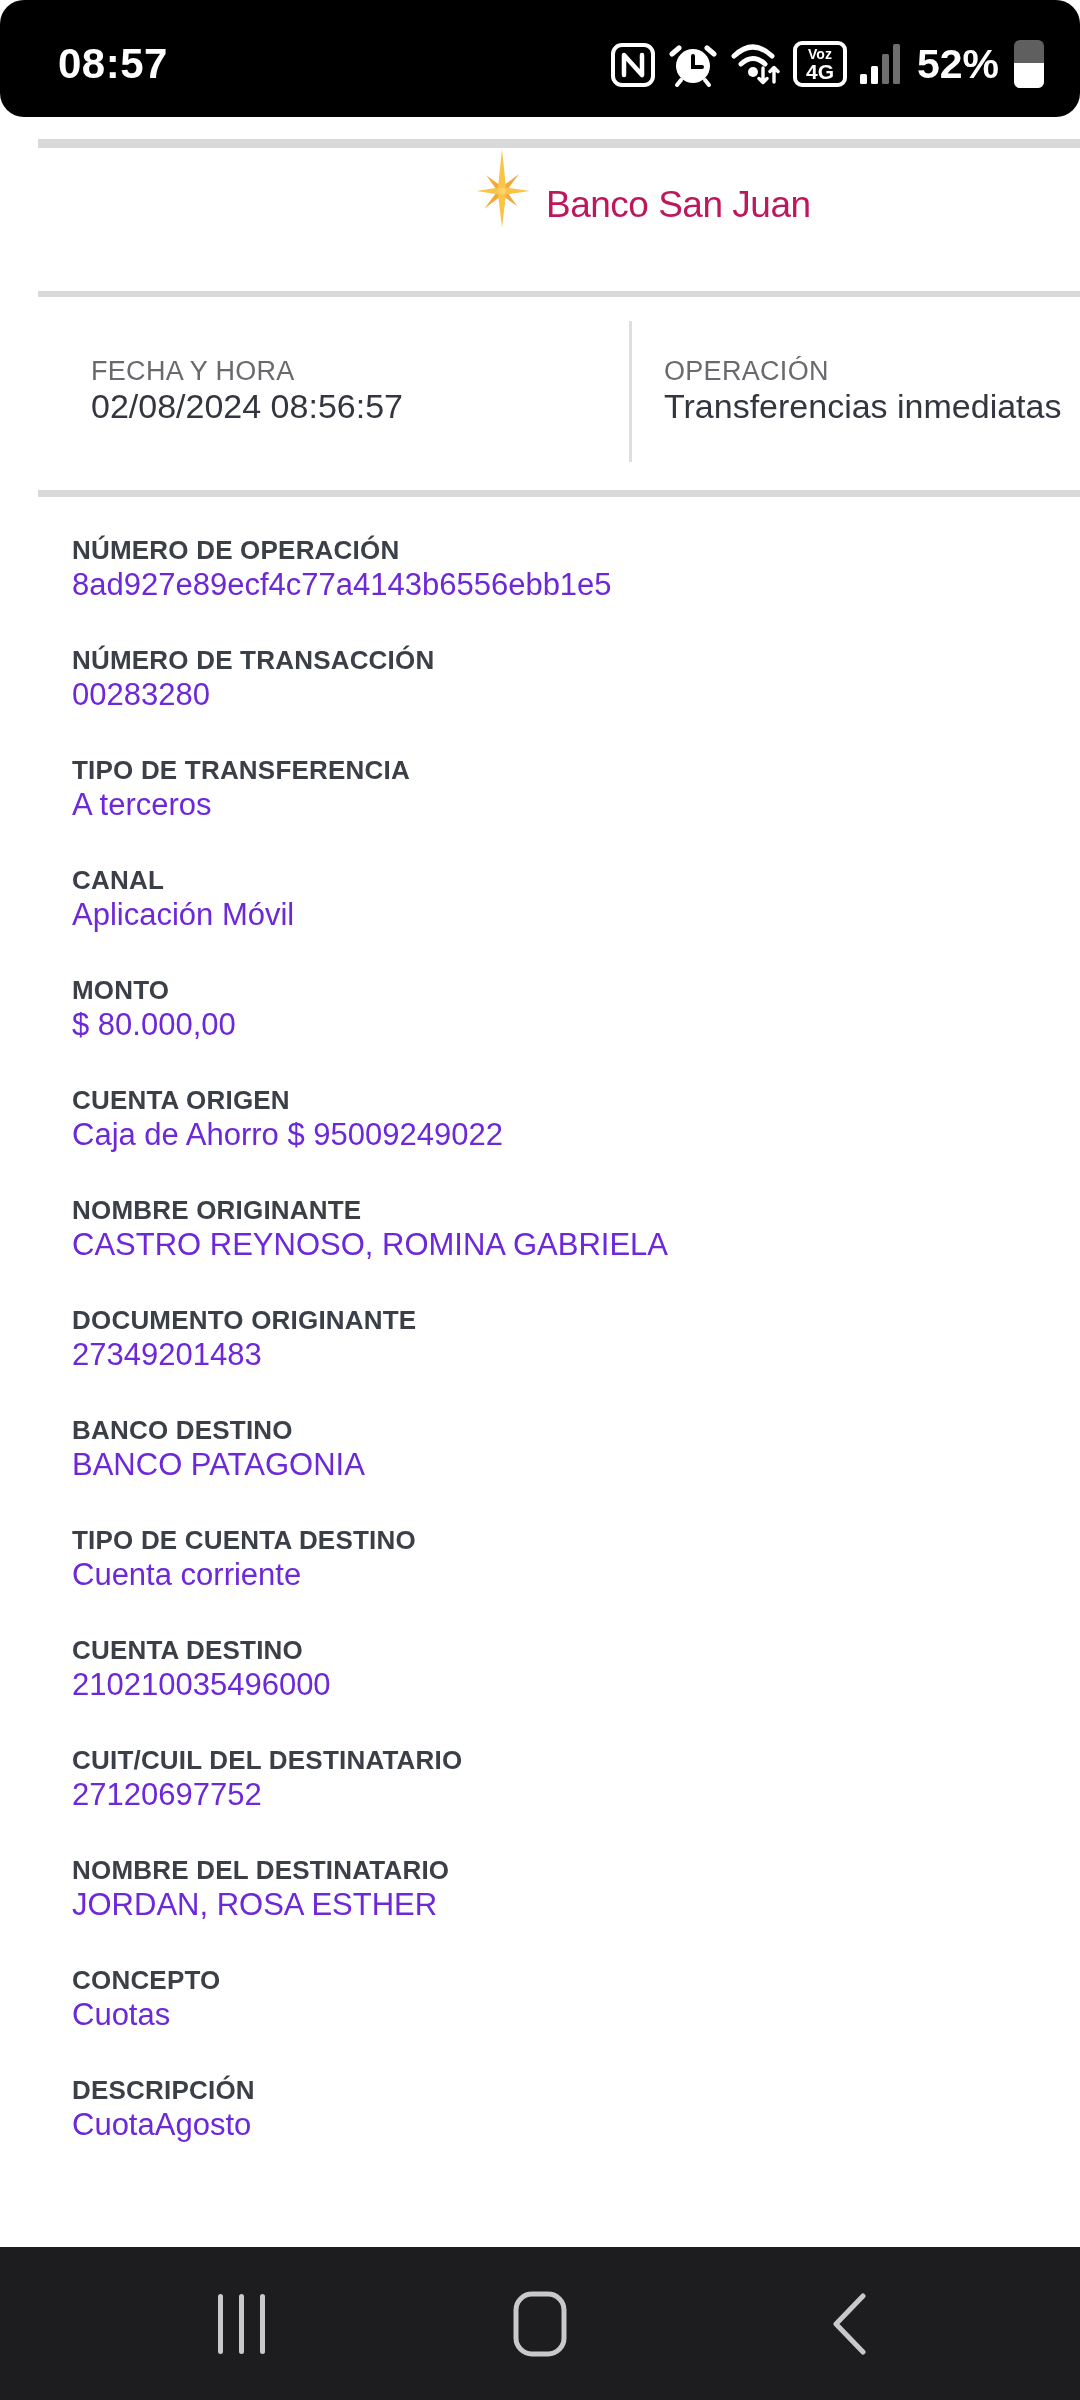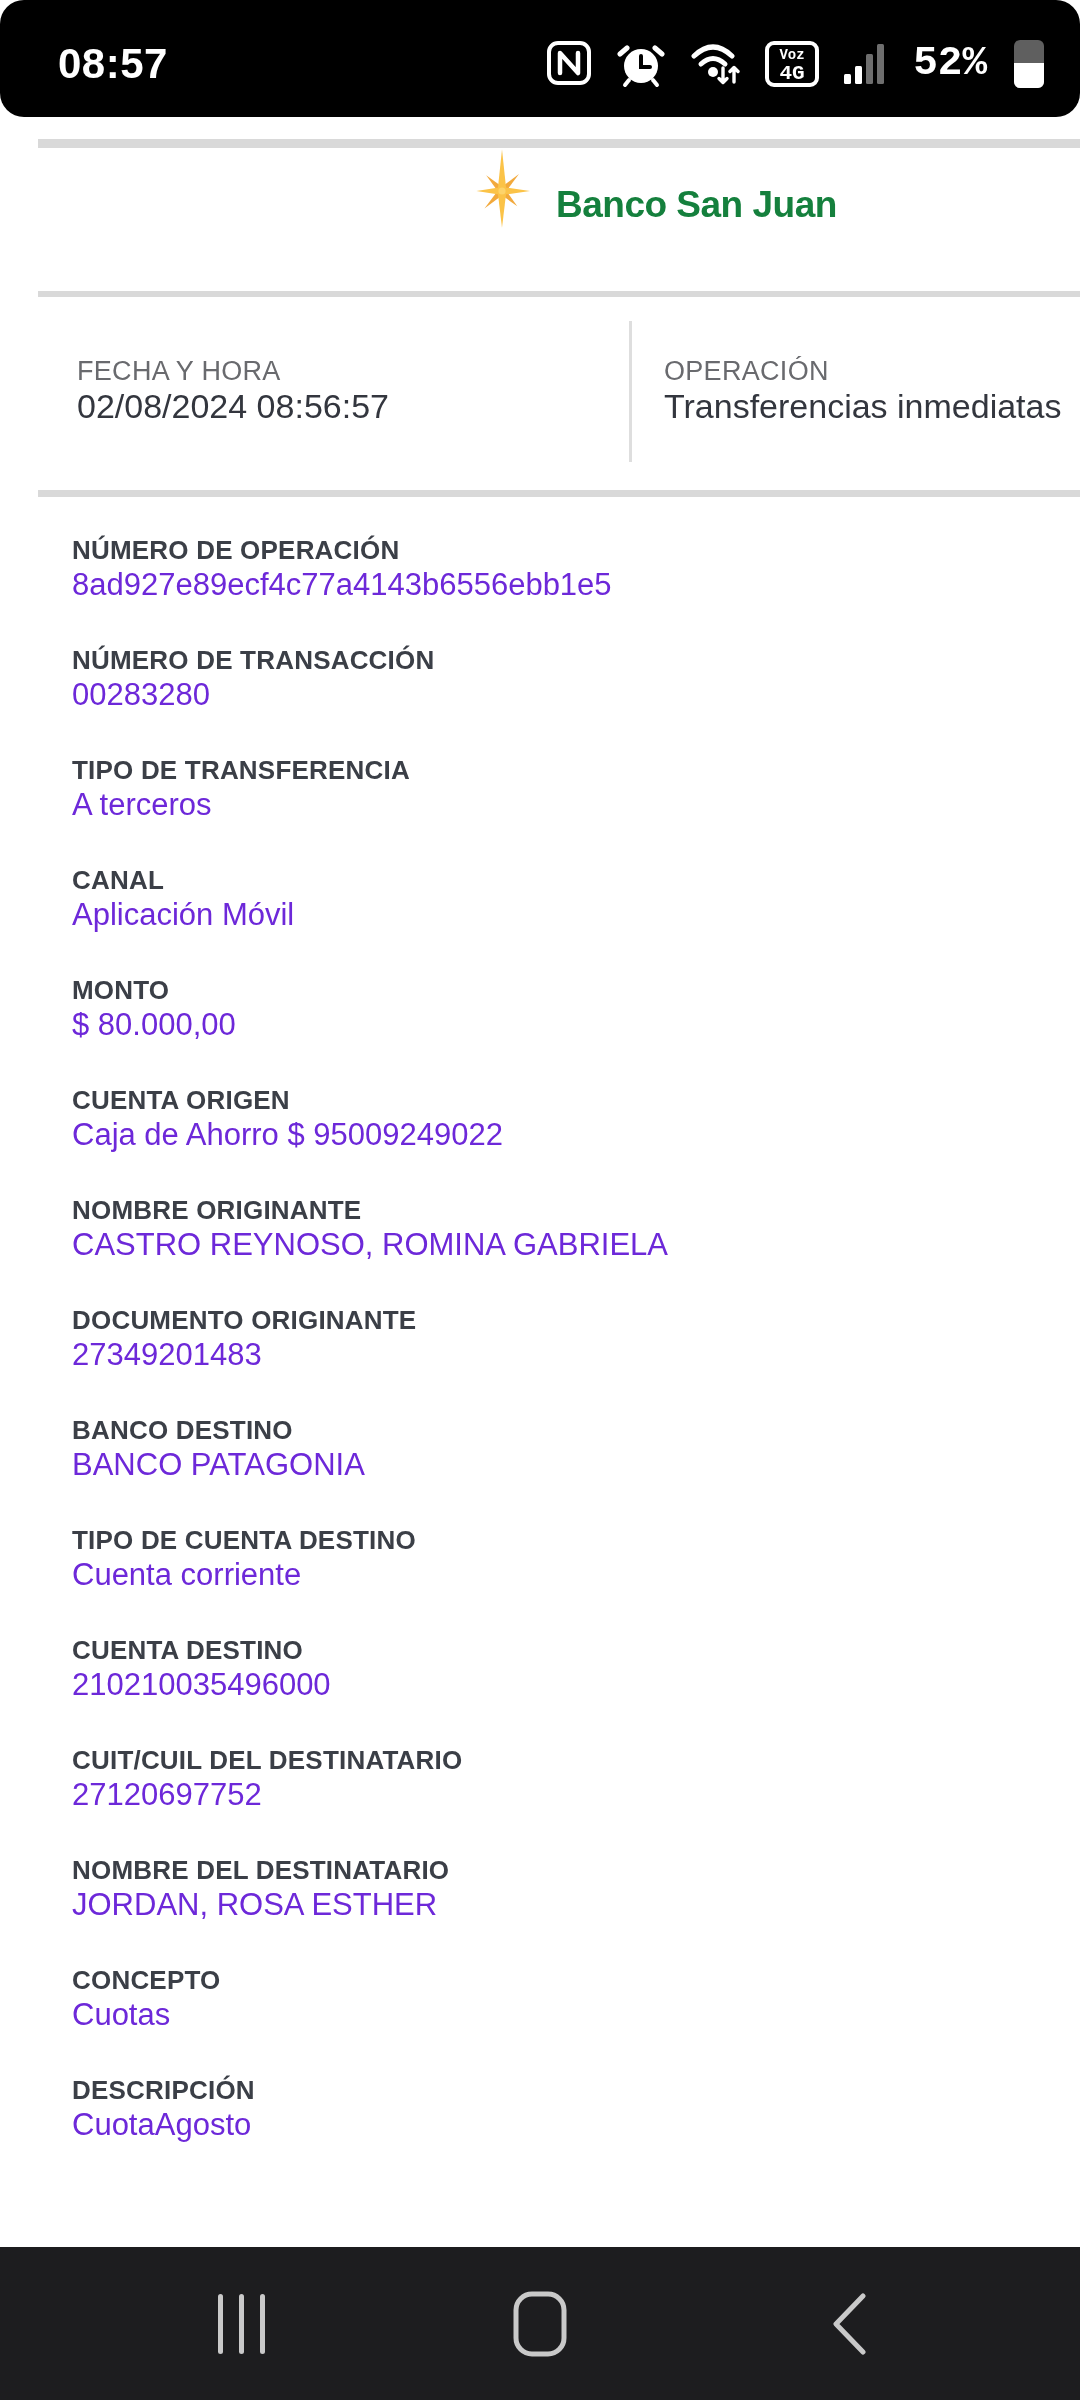--- a/index.html
+++ b/index.html
@@ -12,21 +12,21 @@
 
   
   .status-bar {
     position:absolute; top:0; left:0; width:1080px; height:117px;
     background:#000; color:#fff;
     display:flex; align-items:center; justify-content:space-between;
     padding:10px 36px 0 58px;
     border-radius:24px;
   }
   .status-time { font-size:42px; font-weight:bold; letter-spacing:0.5px; }
-  .status-icons { display:flex; align-items:flex-start; gap:25px;font-family:Liberation Mono, monospace; }
+  .status-icons { display:flex; align-items:flex-end; gap:13px; }
   .status-icons svg { display:block; }
   .battery-pct { font-size:41px; font-weight:bold; }
   .battery-shell {
     position:relative; width:30px; height:48px; border-radius:6px;
     background:#5f5f5f; overflow:hidden; margin-left:2px;
   }
   .battery-fill {
     position:absolute; bottom:0; left:0; width:100%; height:52%;
     background:#ffffff;
   }
@@ -34,28 +34,28 @@
   
   .rule { position:absolute; left:38px; right:0; background:#d9d9d9; }
   .rule-1 { top:139px; height:9px; }
   .rule-2 { top:291px; height:6px; }
   .rule-3 { top:490px; height:7px; }
 
   
   .logo { position:absolute; top:140px; left:462px; display:flex; align-items:center; }
   .logo svg { display:block; }
   .logo-text {
-    font-size:37px; font-weight:bold; color:#15803d;
-    letter-spacing:-0.5px; margin-left:14px; padding-top:28px;
+    font-size:37px; font-weight:normal; color:#be185d;
+    letter-spacing:-0.5px; margin-left:4px; padding-top:28px;
   }
 
   
   .hdr-label { font-size:27px; color:#696a6e; letter-spacing:0.3px; }
   .hdr-value { font-size:34px; color:#33363e; margin-top:0; white-space:nowrap; }
-  .hdr-date { position:absolute; top:356px; left:77px; }
+  .hdr-date { position:absolute; top:356px; left:91px; }
   .hdr-op   { position:absolute; top:356px; left:664px; width:416px; overflow:hidden; }
   .vrule { position:absolute; top:321px; left:629px; width:3px; height:141px; background:#dedede; }
 
   
   .fields { position:absolute; top:535px; left:72px; width:960px; }
   .field { margin-bottom:42px; }
   .field-label {
     font-size:26px; font-weight:bold; color:#3b3f47;
     letter-spacing:0.2px; line-height:30px;
   }

